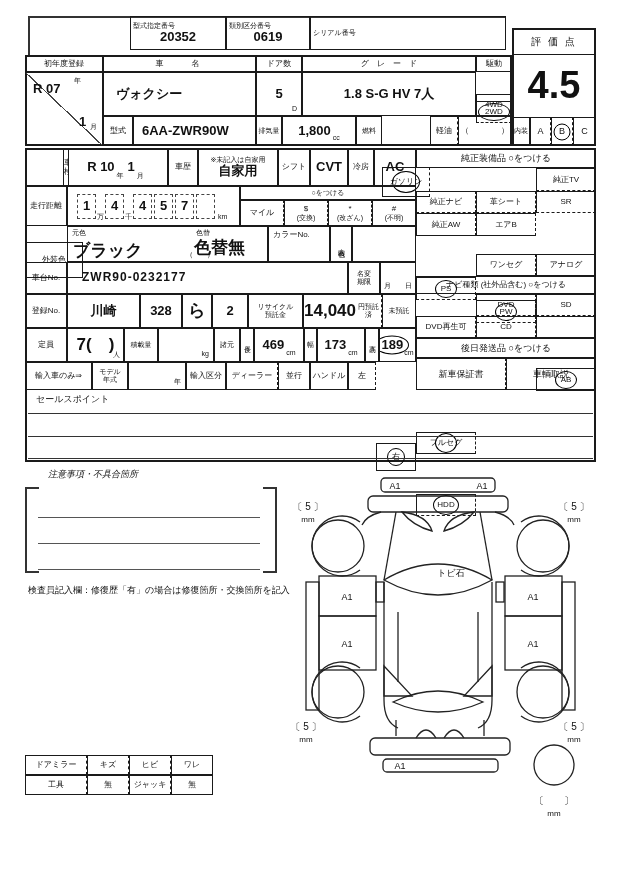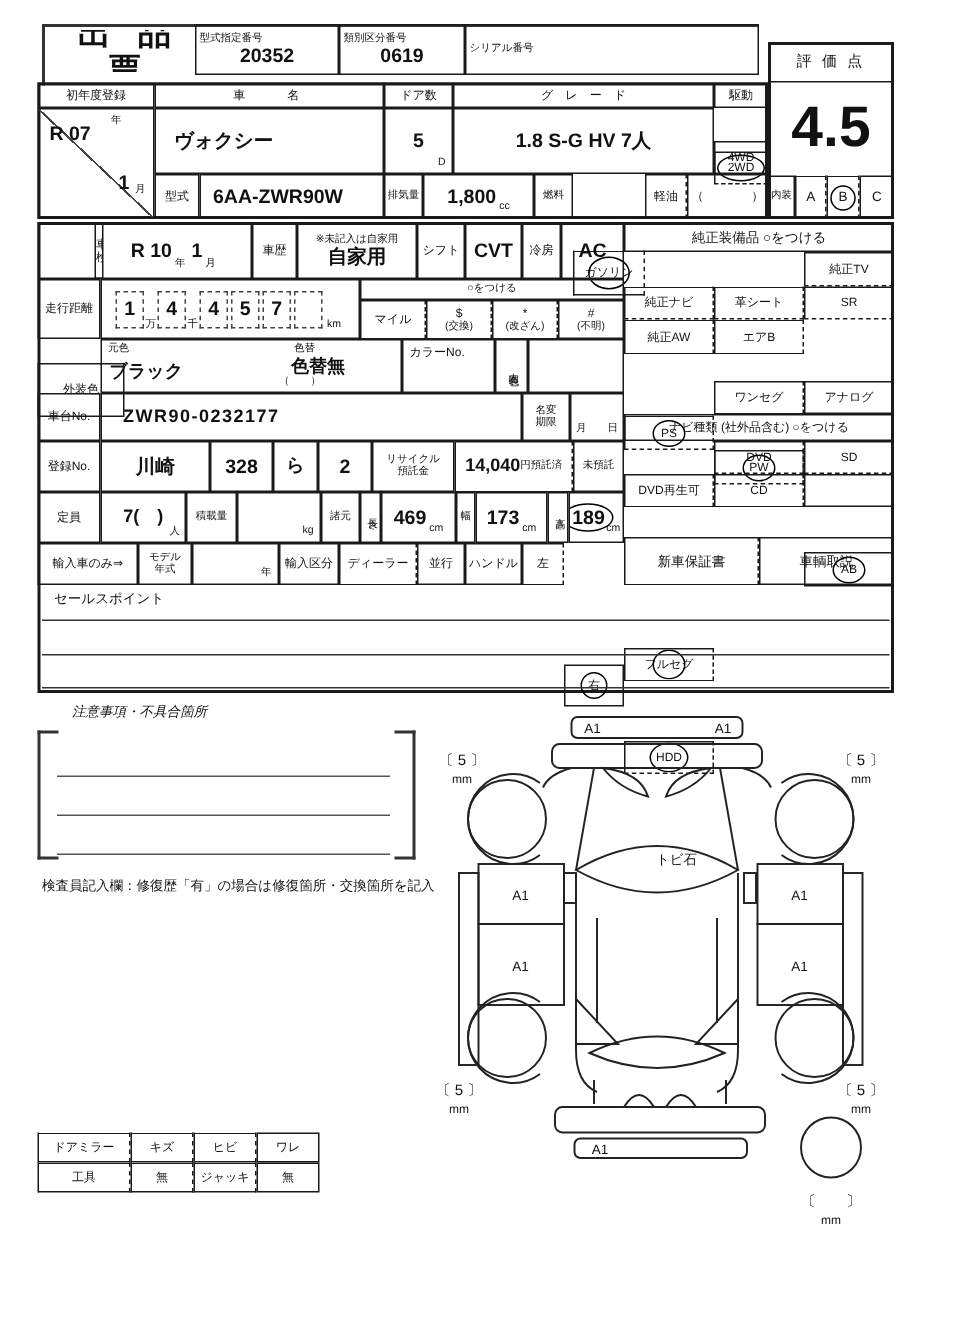--- a/index.html
+++ b/index.html
@@ -8,21 +8,21 @@
   .c{position:absolute;box-sizing:border-box;border:1px solid #1a1a1a;display:flex;
      align-items:center;justify-content:center;text-align:center;line-height:1.15;overflow:hidden;}
   .nb{border:none;}
   .b2{border-width:2px;}
   .col{flex-direction:column;}
   .left{justify-content:flex-start;text-align:left;padding-left:4px;}
   .top{align-items:flex-start;}
   .lab{font-size:8px;}
   .lab7{font-size:7px;}
   .lab9{font-size:9px;}
-  .val{font-weight:bold;font-size:12px;}
+  .val{font-weight:bold;font-size:17px;}
   .val13{font-weight:bold;font-size:13px;}
   .val15{font-weight:bold;font-size:12px;}
   .dr{border-right-style:dashed;}
   .db{border-bottom-style:dashed;}
   .vert{writing-mode:vertical-rl;text-orientation:upright;letter-spacing:1px;}
   .circ{position:relative;}
   .circ::after{content:"";position:absolute;left:50%;top:50%;width:var(--cw,26px);height:var(--ch,17px);
        transform:translate(-50%,-50%);border:1.6px solid #000;border-radius:50%;}
   .line{position:absolute;background:#333;}
   .dashbox{border:1px dashed #444;width:19px;height:25px;display:flex;align-items:center;
@@ -30,21 +30,20 @@
   .diagonal{background:linear-gradient(to right top,transparent 49.4%,#444 49.4%,#444 50.6%,transparent 50.6%);}
   svg text{font-family:"Liberation Sans","DejaVu Sans",sans-serif;fill:#111;}
 </style>
 </head>
 <body>
 
 <div id="page">
 
   <div class="line" style="left:28px;top:16px;width:478px;height:2px;"></div>
   <div class="line" style="left:28px;top:16px;width:2px;height:41px;"></div>
-  <div class="c nb" style="left:36px;top:20px;width:100px;height:28px;font-size:22px;font-weight:bold;letter-spacing:6px;">出 品 票</div>
 
   <div class="c col" style="left:130px;top:16px;width:96px;height:34px;">
     <span class="lab7" style="align-self:flex-start;padding-left:2px;">型式指定番号</span>
     <span class="val13">20352</span>
   </div>
   <div class="c col" style="left:226px;top:16px;width:84px;height:34px;">
     <span class="lab7" style="align-self:flex-start;padding-left:2px;">類別区分番号</span>
     <span class="val13">0619</span>
   </div>
   <div class="c col" style="left:310px;top:16px;width:196px;height:34px;">
@@ -228,20 +227,21 @@
   <div class="c lab" style="left:536px;top:254px;width:60px;height:22px;">アナログ</div>
 
   <div class="c lab" style="left:416px;top:276px;width:180px;height:18px;">ナビ種類 (社外品含む) ○をつける</div>
   <div class="c lab dr db circ" style="--cw:24px;--ch:18px;left:416px;top:294px;width:60px;height:22px;">HDD</div>
   <div class="c lab dr db" style="left:476px;top:294px;width:60px;height:22px;">DVD</div>
   <div class="c lab db" style="left:536px;top:294px;width:60px;height:22px;">SD</div>
   <div class="c lab dr" style="left:416px;top:316px;width:60px;height:22px;">DVD再生可</div>
   <div class="c lab dr" style="left:476px;top:316px;width:60px;height:22px;">CD</div>
   <div class="c lab" style="left:536px;top:316px;width:60px;height:22px;"></div>
 
+  <div class="c lab9" style="left:416px;top:338px;width:180px;height:20px;">後日発送品 ○をつける</div>
   <div class="c lab9 dr" style="left:416px;top:358px;width:90px;height:32px;">新車保証書</div>
   <div class="c lab9" style="left:506px;top:358px;width:90px;height:32px;">車輌取説</div>
 
   <div class="c nb lab9" style="left:36px;top:392px;width:110px;height:14px;justify-content:flex-start;">セールスポイント</div>
   <div class="line" style="left:28px;top:413px;width:565px;height:1px;"></div>
   <div class="line" style="left:28px;top:436px;width:565px;height:1px;"></div>
   <div class="line" style="left:28px;top:458px;width:565px;height:1px;"></div>
 
   <div style="position:absolute;left:25px;top:487px;width:14px;height:86px;border-left:2px solid #333;border-top:2px solid #333;border-bottom:2px solid #333;box-sizing:border-box;"></div>
   <div style="position:absolute;left:263px;top:487px;width:14px;height:86px;border-right:2px solid #333;border-top:2px solid #333;border-bottom:2px solid #333;box-sizing:border-box;"></div>

